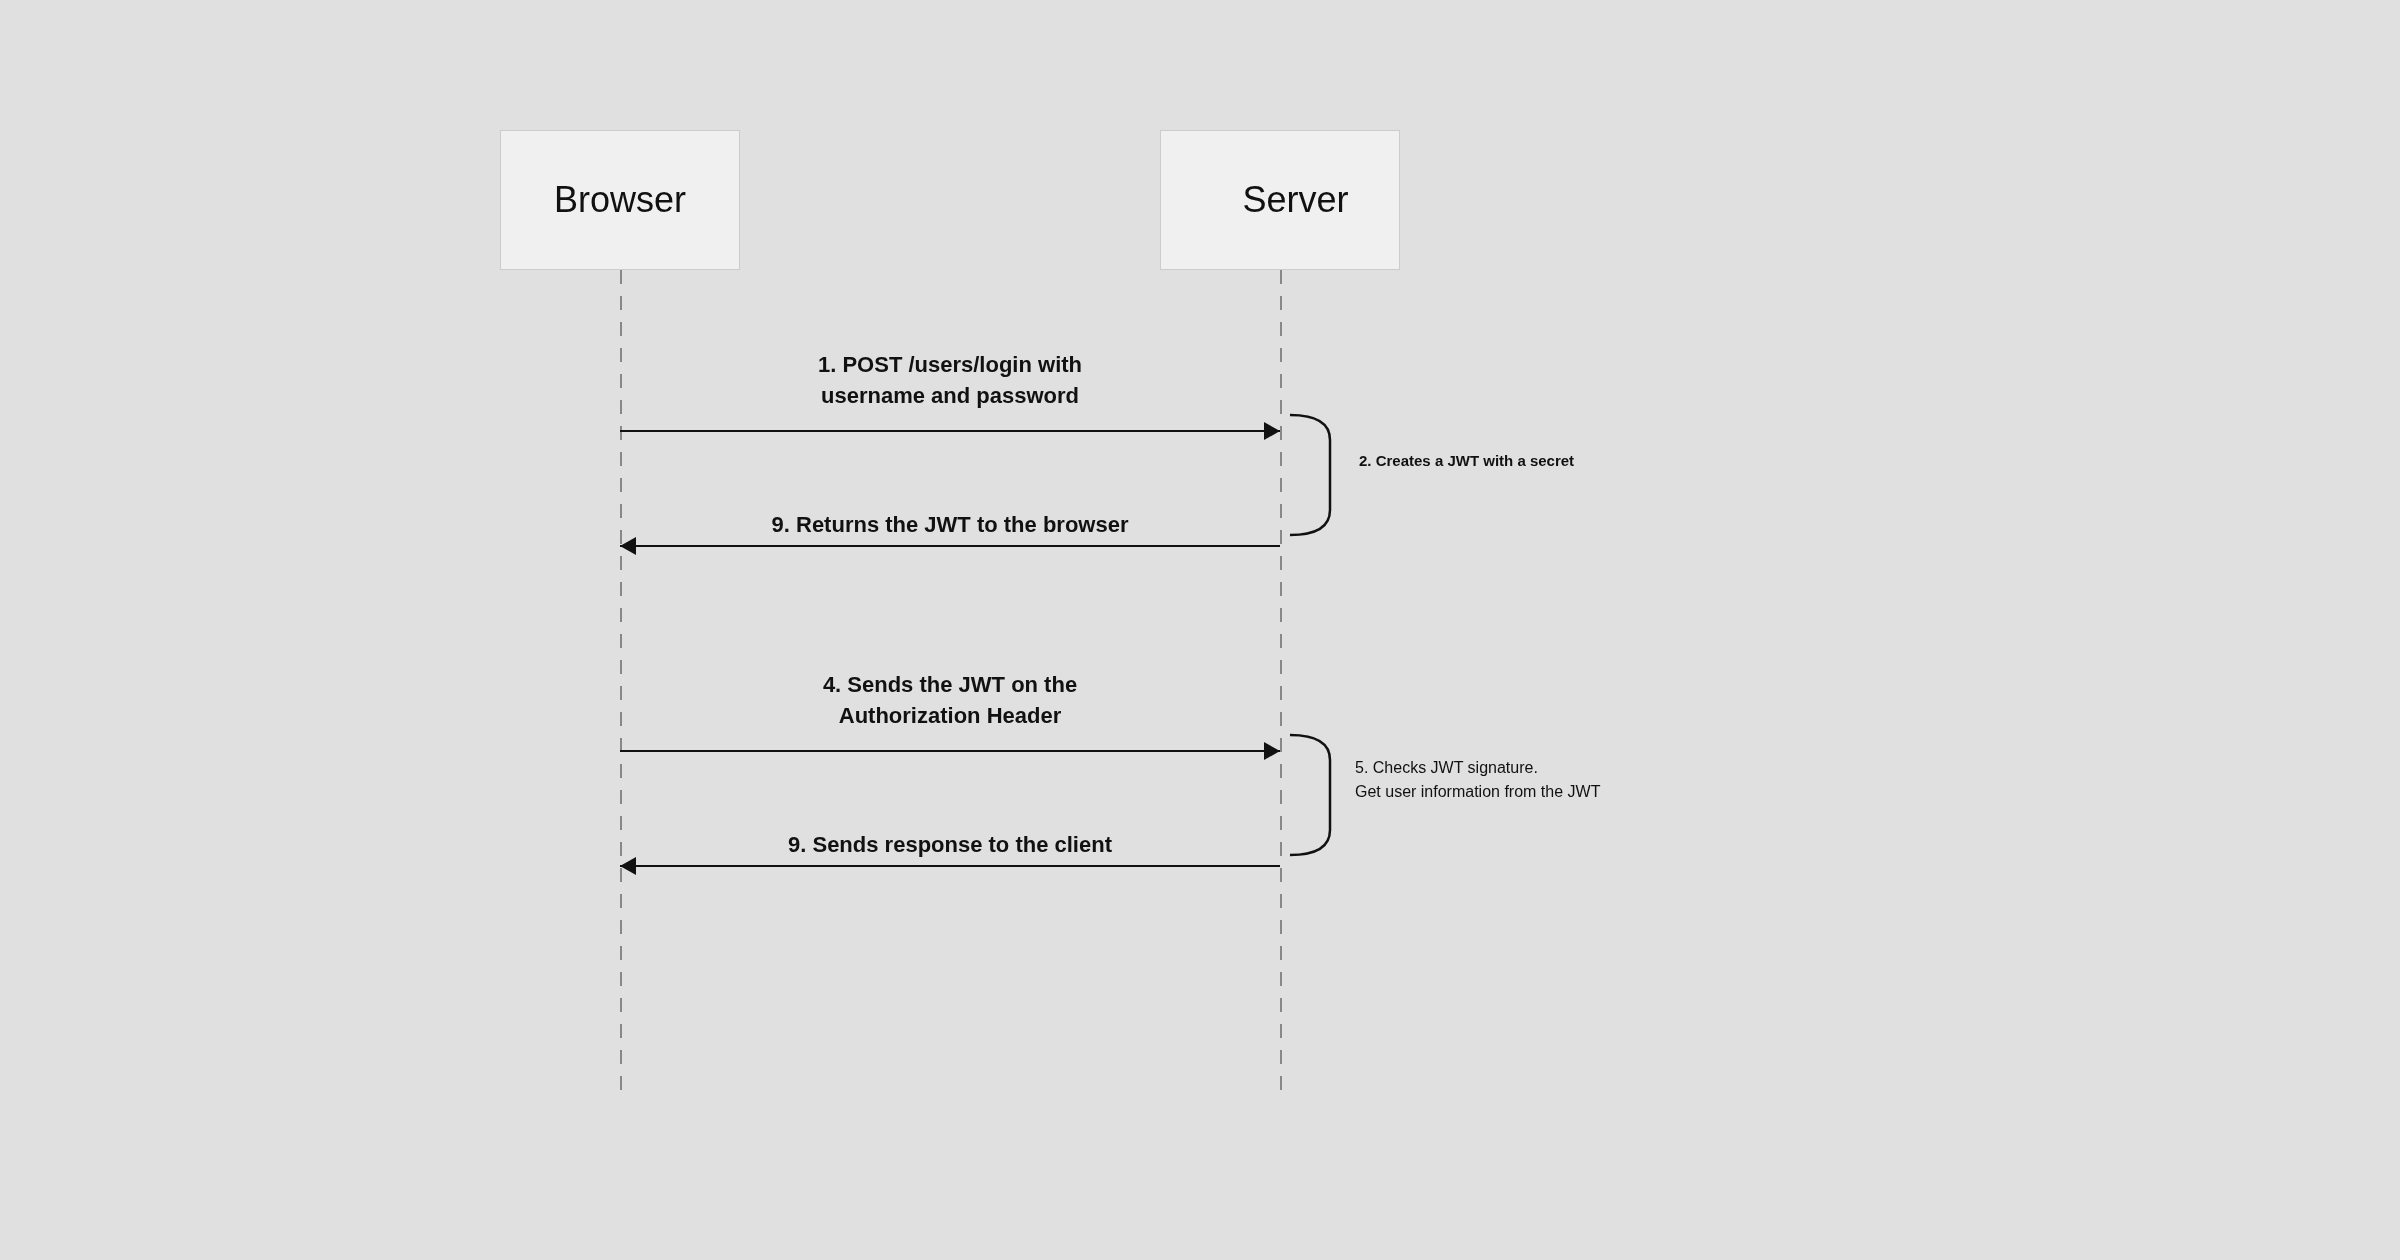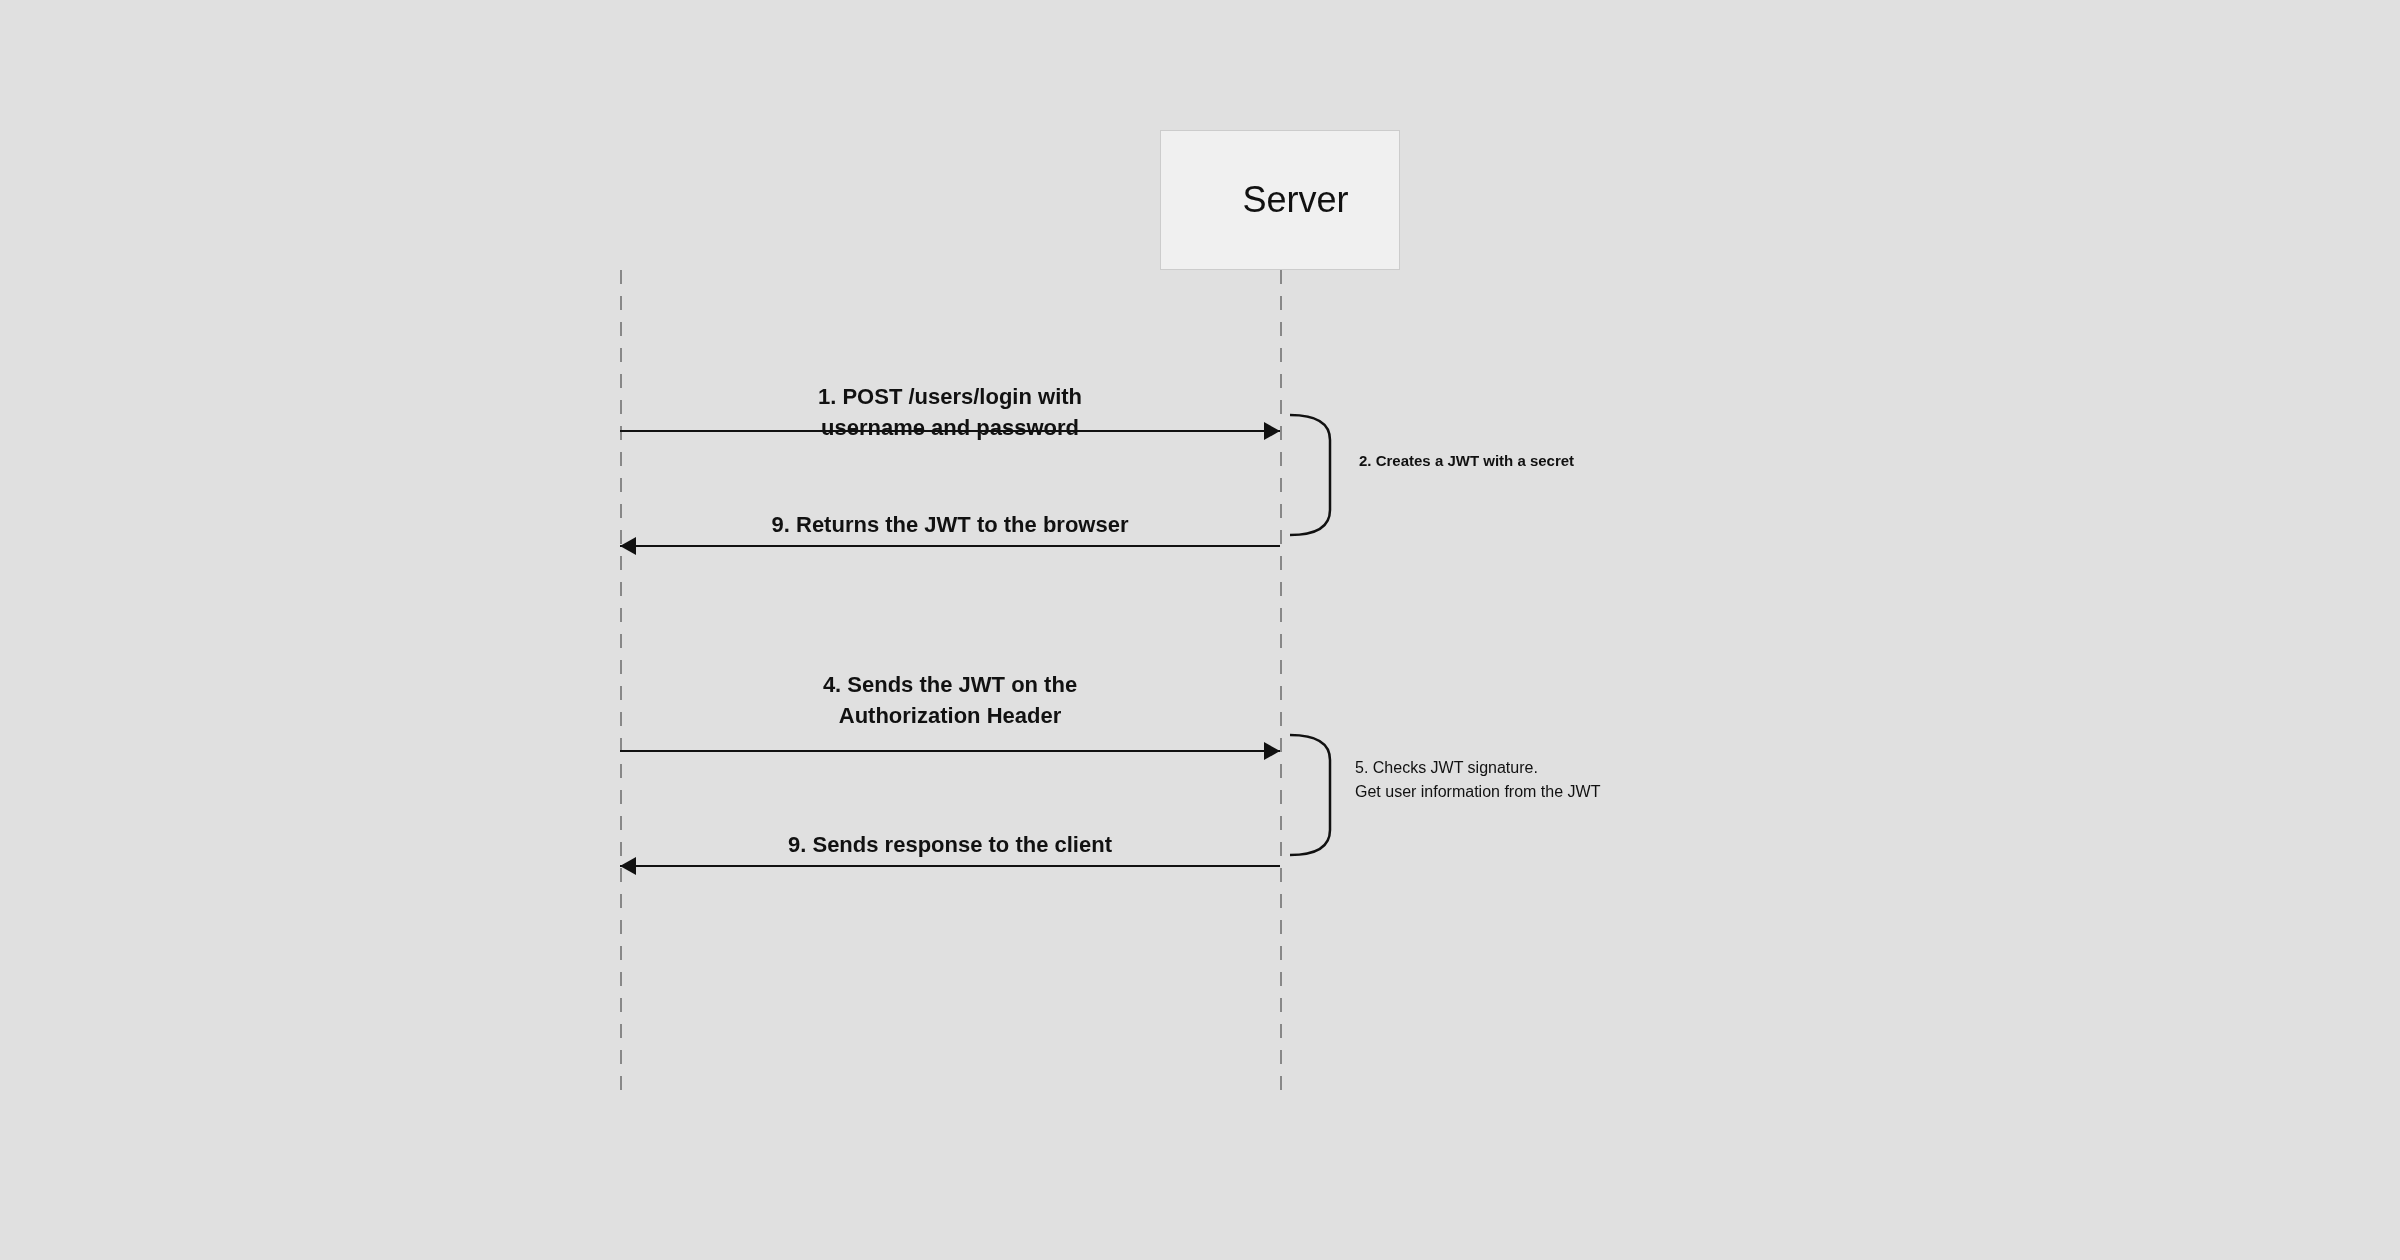--- a/index.html
+++ b/index.html
@@ -110,31 +110,34 @@
       text-align: center;
       line-height: 1.4;
     }
   </style>
 </head>
 <body>
 
 <div class="diagram-container">
   <div class="diagram-inner">
 
+    <div class="actor-box browser-box">
+      <span class="actor-label">Browser</span>
+    </div>
 
     <div class="actor-box server-box">
       <span class="actor-label">Server</span>
     </div>
 
     <div class="lifeline browser-lifeline"></div>
 
     <div class="lifeline server-lifeline"></div>
 
     <div style="position:absolute; top: 220px; left: 0; width: 100%;">
-      <div class="step-label" style="left: 130px; top: 0px; width: 640px; text-align: center; margin-top: 32px;">
+      <div class="step-label" style="left: 130px; top: 0px; width: 640px; text-align: center;">
         1. POST /users/login with<br>username and password
       </div>
       <div style="position:absolute; top: 80px; left: 120px; width: 660px; height: 2px; background-color: #111;">
         <div class="arrowhead-right"></div>
       </div>
     </div>
 
     <svg style="position:absolute; top: 280px; left: 780px;" width="60" height="130" viewBox="0 0 60 130">
       <path d="M 10 5 Q 50 5 50 30 Q 50 65 50 65 Q 50 100 50 100 Q 50 125 10 125" fill="none" stroke="#111" stroke-width="2.5"></path>
     </svg>

